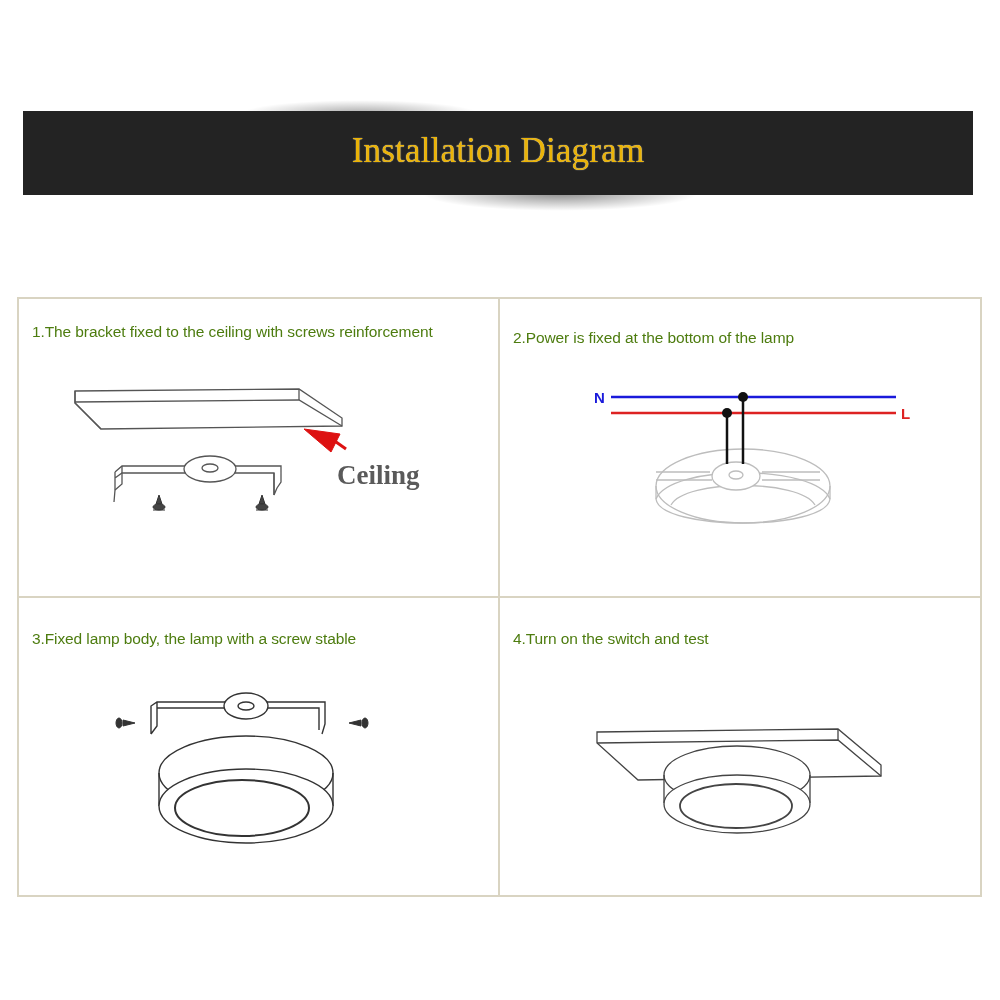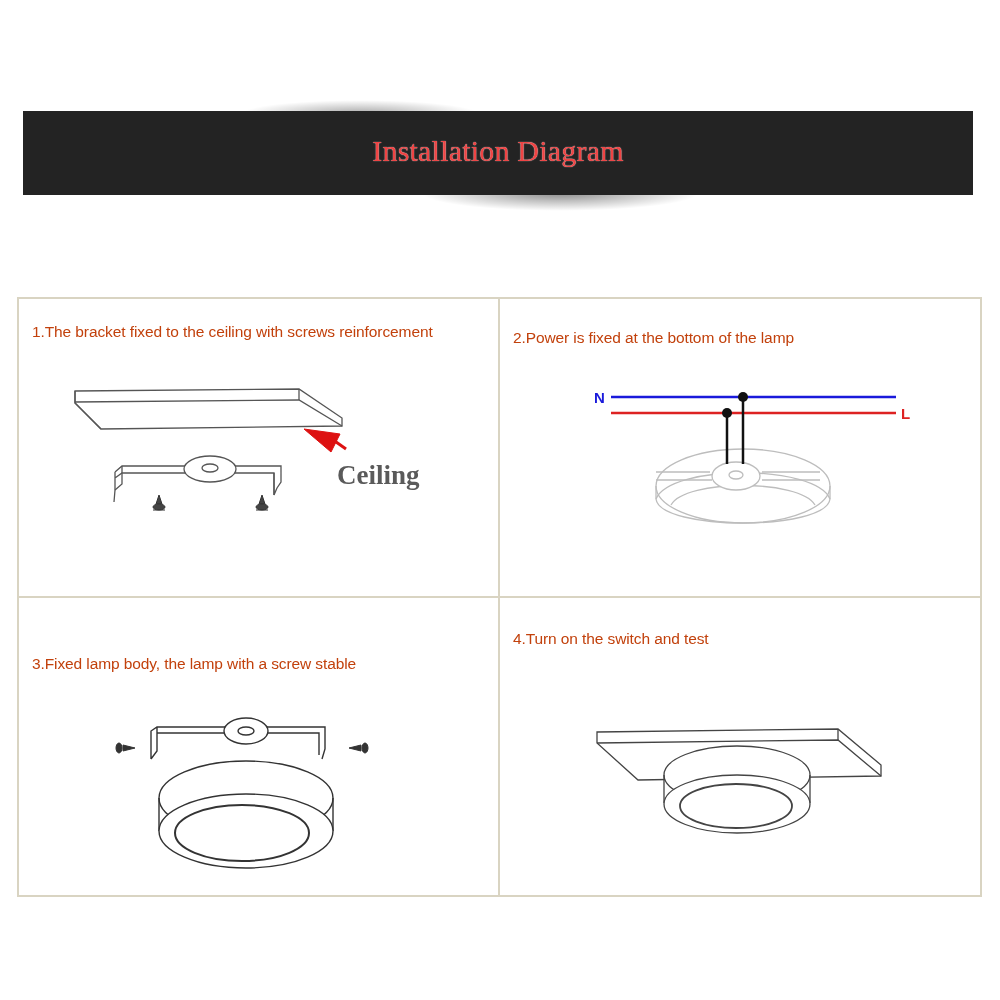--- a/index.html
+++ b/index.html
@@ -3,28 +3,28 @@
 <meta charset="utf-8">
 <style>
   html, body { margin:0; padding:0; background:#ffffff; }
   body { width:1000px; height:1000px; position:relative; overflow:hidden; font-family:"Liberation Sans", sans-serif; }
   .banner-shadow-top { position:absolute; left:240px; top:100px; width:240px; height:14px;
     background:radial-gradient(ellipse at 50% 100%, rgba(0,0,0,0.35), rgba(0,0,0,0) 70%); }
   .banner-shadow-bottom { position:absolute; left:420px; top:193px; width:280px; height:18px;
     background:radial-gradient(ellipse at 50% 0%, rgba(0,0,0,0.45), rgba(0,0,0,0) 70%); }
   .banner { position:absolute; left:23px; top:111px; width:950px; height:84px; background:#232323;
     display:flex; align-items:center; justify-content:center; }
-  .banner-title { color:#ef4444; font-family:"Liberation Serif", "DejaVu Serif", serif; font-size:30px;
+  .banner-title { color:#eab308; font-family:"Liberation Serif", "DejaVu Serif", serif; font-size:35px;
     letter-spacing:0.2px; margin-top:-4px; text-shadow:0 0 1px #fff; }
   .grid { position:absolute; left:17px; top:297px; width:965px; height:600px;
     border:2px solid #d9d4c2; box-sizing:border-box; }
   .vline { position:absolute; left:498px; top:297px; width:2px; height:600px; background:#d9d4c2; }
   .hline { position:absolute; left:17px; top:596px; width:965px; height:2px; background:#d9d4c2; }
   .cell { position:absolute; }
-  .caption { position:absolute; font-size:15.5px; color:#c2410c; white-space:nowrap; letter-spacing:-0.1px; }
+  .caption { position:absolute; font-size:15.5px; color:#4d7c0f; white-space:nowrap; letter-spacing:-0.1px; }
   svg { position:absolute; overflow:visible; }
 </style>
 </head>
 <body>
 
 <div class="banner-shadow-top"></div>
 <div class="banner-shadow-bottom"></div>
 <div class="banner">
   <span class="banner-title">Installation Diagram</span>
 </div>
@@ -89,21 +89,21 @@
     <line x1="111" y1="114" x2="396" y2="114" stroke="#dd2222" stroke-width="2.5"></line>
     <line x1="227" y1="114" x2="227" y2="165" stroke="#111" stroke-width="2.5"></line>
     <line x1="243" y1="98" x2="243" y2="165" stroke="#111" stroke-width="2.5"></line>
     <circle cx="243" cy="98" r="5" fill="#111"></circle>
     <circle cx="227" cy="114" r="5" fill="#111"></circle>
     <text x="94" y="104" font-family="Liberation Sans, sans-serif" font-size="15" font-weight="bold" fill="#1a1adb">N</text>
     <text x="401" y="120" font-family="Liberation Sans, sans-serif" font-size="15" font-weight="bold" fill="#dd2222">L</text>
   </svg>
 </div>
 
-<div class="cell" style="left:19px;top:598px;width:479px;height:298px;margin-top:25px;">
+<div class="cell" style="left:19px;top:598px;width:479px;height:298px;">
   <span class="caption" style="left:13px;top:32px;">3.Fixed lamp body, the lamp with a screw stable</span>
   <svg width="479" height="298" viewBox="0 0 479 298" style="left:0;top:0;">
     <g fill="none" stroke="#333" stroke-width="1.4">
 
       <path d="M132,136 L132,108 L138,104 L208,104 M138,104 L138,128 L132,136"></path>
       <line x1="138" y1="110" x2="208" y2="110"></line>
       <path d="M245,104 L306,104 L306,126 L303,136 M245,110 L300,110 L300,132"></path>
       <ellipse cx="227" cy="108" rx="22" ry="13" fill="#fff"></ellipse>
       <ellipse cx="227" cy="108" rx="8" ry="4"></ellipse>
 

